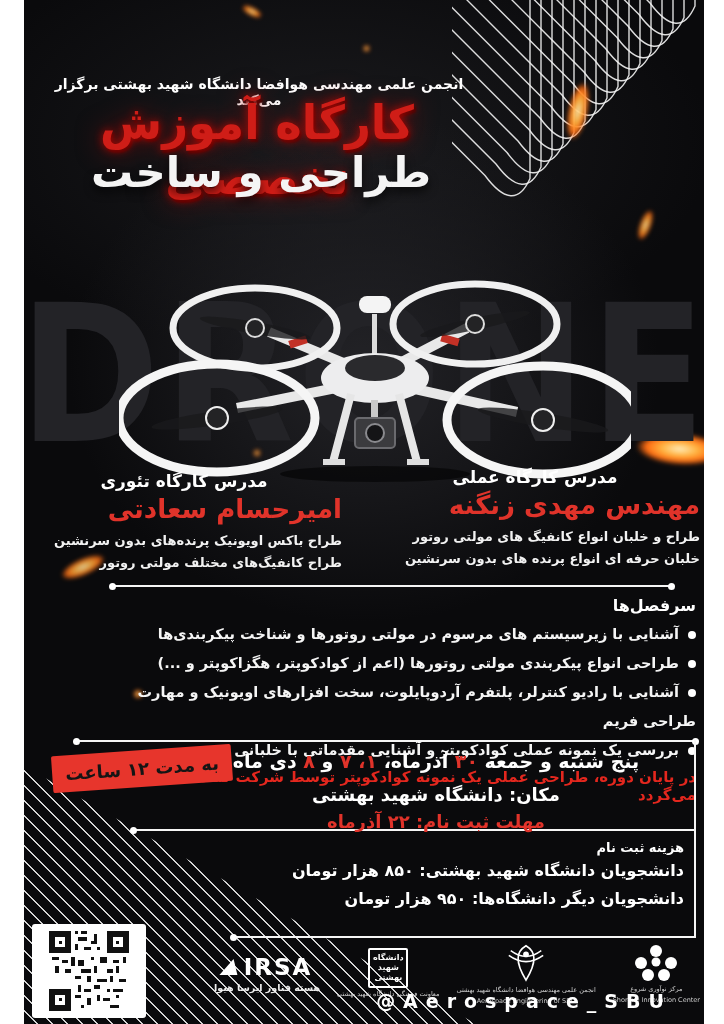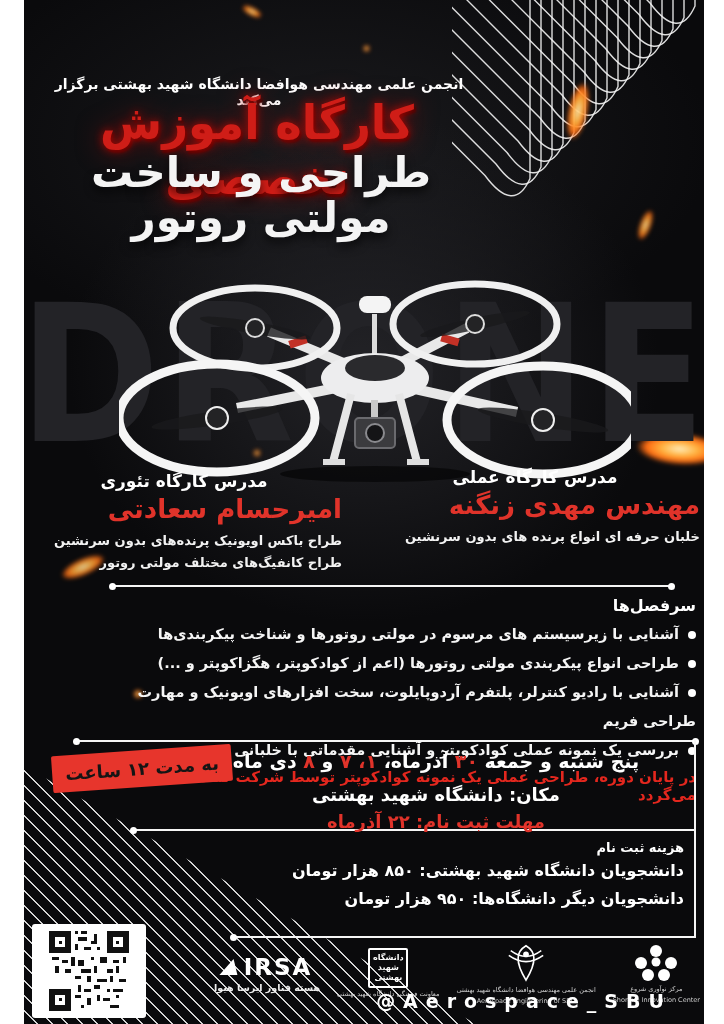--- a/index.html
+++ b/index.html
@@ -109,21 +109,20 @@
   <div class="spark" style="left:598px;top:428px;width:115px;height:42px;transform:rotate(4deg);opacity:1;"></div>
   <div class="spark" style="left:28px;top:556px;width:62px;height:22px;transform:rotate(-24deg);opacity:.85;"></div>
   <div class="spark" style="left:108px;top:688px;width:12px;height:12px;opacity:.8;"></div>
   <div class="spark" style="left:128px;top:752px;width:32px;height:13px;transform:rotate(-18deg);opacity:.85;"></div>
   <div class="spark" style="left:228px;top:448px;width:10px;height:10px;opacity:.7;"></div>
 
   <div class="abs organizer rtl">انجمن علمی مهندسی هوافضا دانشگاه شهید بهشتی برگزار می‌کند</div>
   <div class="abs workshop-label rtl">کارگاه آموزش تخصصی</div>
   <div class="abs main-title rtl">
     <div>طراحی و ساخت</div>
-    <div>مولتی روتور</div>
   </div>
 
   <div class="abs watermark">DRONE</div>
   <svg class="abs drone" viewBox="0 0 512 208">
     <ellipse cx="256" cy="198" rx="95" ry="8" fill="rgba(0,0,0,.55)"></ellipse>
 
     <path d="M256 100 L150 56 M256 100 L348 52 M256 104 L118 132 M256 104 L398 136" stroke="#e8e8e8" stroke-width="10" fill="none"></path>
     <rect x="170" y="62" width="18" height="8" fill="#c23126" transform="rotate(-18 179 66)"></rect>
     <rect x="322" y="60" width="18" height="8" fill="#c23126" transform="rotate(16 331 64)"></rect>
 
@@ -153,20 +152,21 @@
     <path d="M204 186 L226 186 M288 186 L310 186" stroke="#dedede" stroke-width="6" fill="none"></path>
 
     <rect x="252" y="124" width="7" height="20" fill="#c9c9c9"></rect>
     <rect x="236" y="142" width="40" height="30" rx="4" fill="#3b3b3e" stroke="#6a6a6e" stroke-width="2"></rect>
     <circle cx="256" cy="157" r="9" fill="#141416" stroke="#8a8a8e" stroke-width="2"></circle>
   </svg>
 
   <div class="abs inst inst-practical rtl">
     <div class="role">مدرس کارگاه عملی</div>
     <div class="name">مهندس مهدی زنگنه</div>
+    <div class="bio">طراح و خلبان انواع کانفیگ های مولتی روتور</div>
     <div class="bio">خلبان حرفه ای انواع پرنده های بدون سرنشین</div>
   </div>
   <div class="abs inst inst-theory rtl">
     <div class="role">مدرس کارگاه تئوری</div>
     <div class="name">امیرحسام سعادتی</div>
     <div class="bio">طراح باکس اویونیک پرنده‌های بدون سرنشین</div>
     <div class="bio">طراح کانفیگ‌های مختلف مولتی روتور</div>
   </div>
 
   <div class="hline dot-l dot-r" style="top:585px;left:88px;right:32px;"></div>

